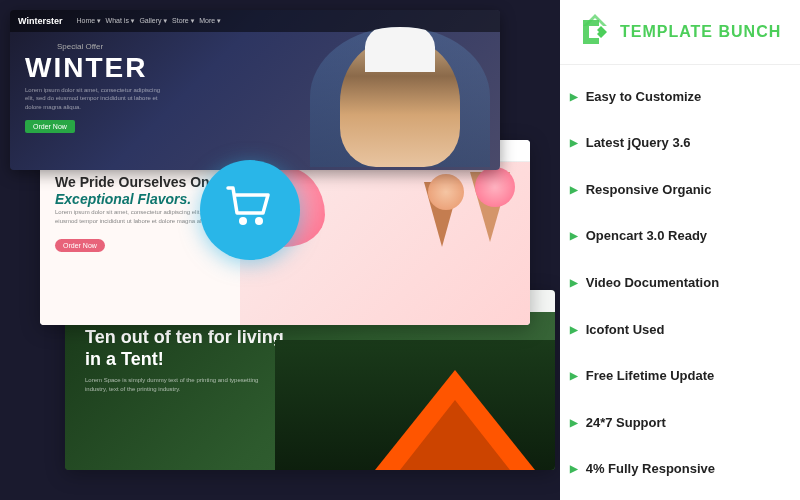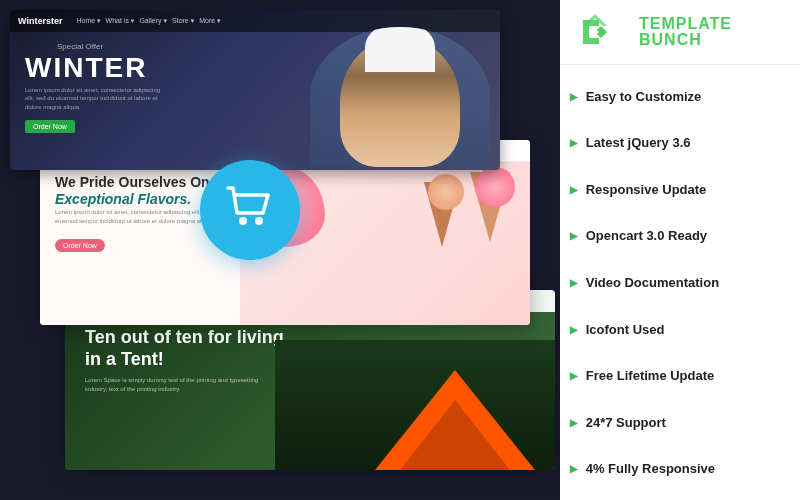--- a/index.html
+++ b/index.html
@@ -399,21 +399,21 @@
       padding: 0;
       display: flex;
       flex-direction: column;
     }
 
     
     .tb-header {
       display: flex;
       align-items: center;
       padding: 12px 15px;
-      gap: 24px;
+      gap: 5px;
       border-bottom: 1px solid #eee;
       background: #fff;
     }
     .tb-logo {
       width: 40px;
       height: 40px;
       position: relative;
     }
     .tb-logo-svg {
       width: 40px;
@@ -581,21 +581,21 @@
     <div class="feature-item">
       <span class="feature-arrow">▶</span>
       <span class="feature-label">Easy to Customize</span>
     </div>
     <div class="feature-item">
       <span class="feature-arrow">▶</span>
       <span class="feature-label">Latest jQuery 3.6</span>
     </div>
     <div class="feature-item">
       <span class="feature-arrow">▶</span>
-      <span class="feature-label">Responsive Update</span>
+      <span class="feature-label">Responsive Organic</span>
     </div>
     <div class="feature-item">
       <span class="feature-arrow">▶</span>
       <span class="feature-label">Opencart 3.0 Ready</span>
     </div>
     <div class="feature-item">
       <span class="feature-arrow">▶</span>
       <span class="feature-label">Video Documentation</span>
     </div>
     <div class="feature-item">

